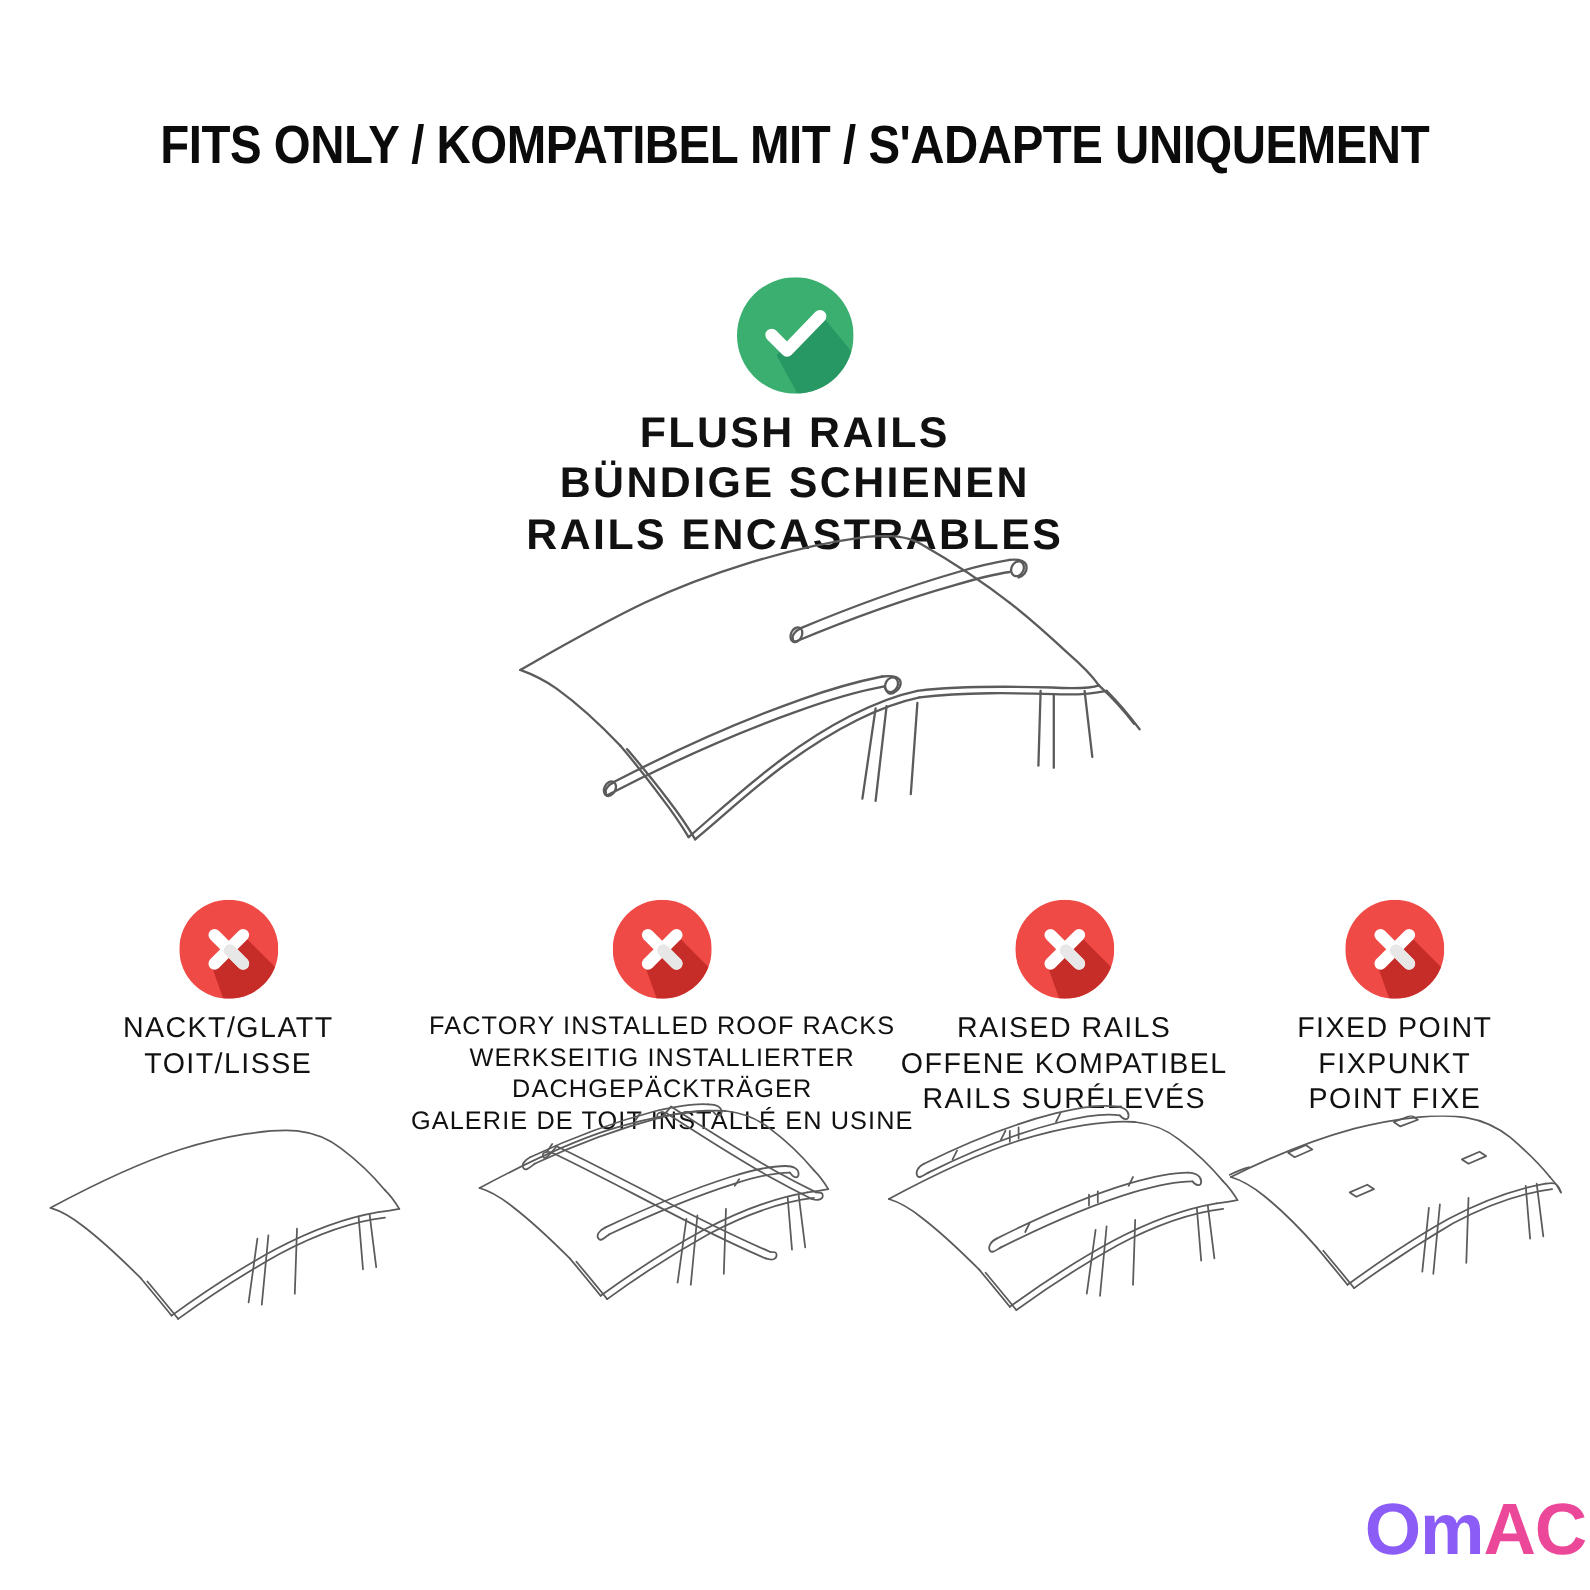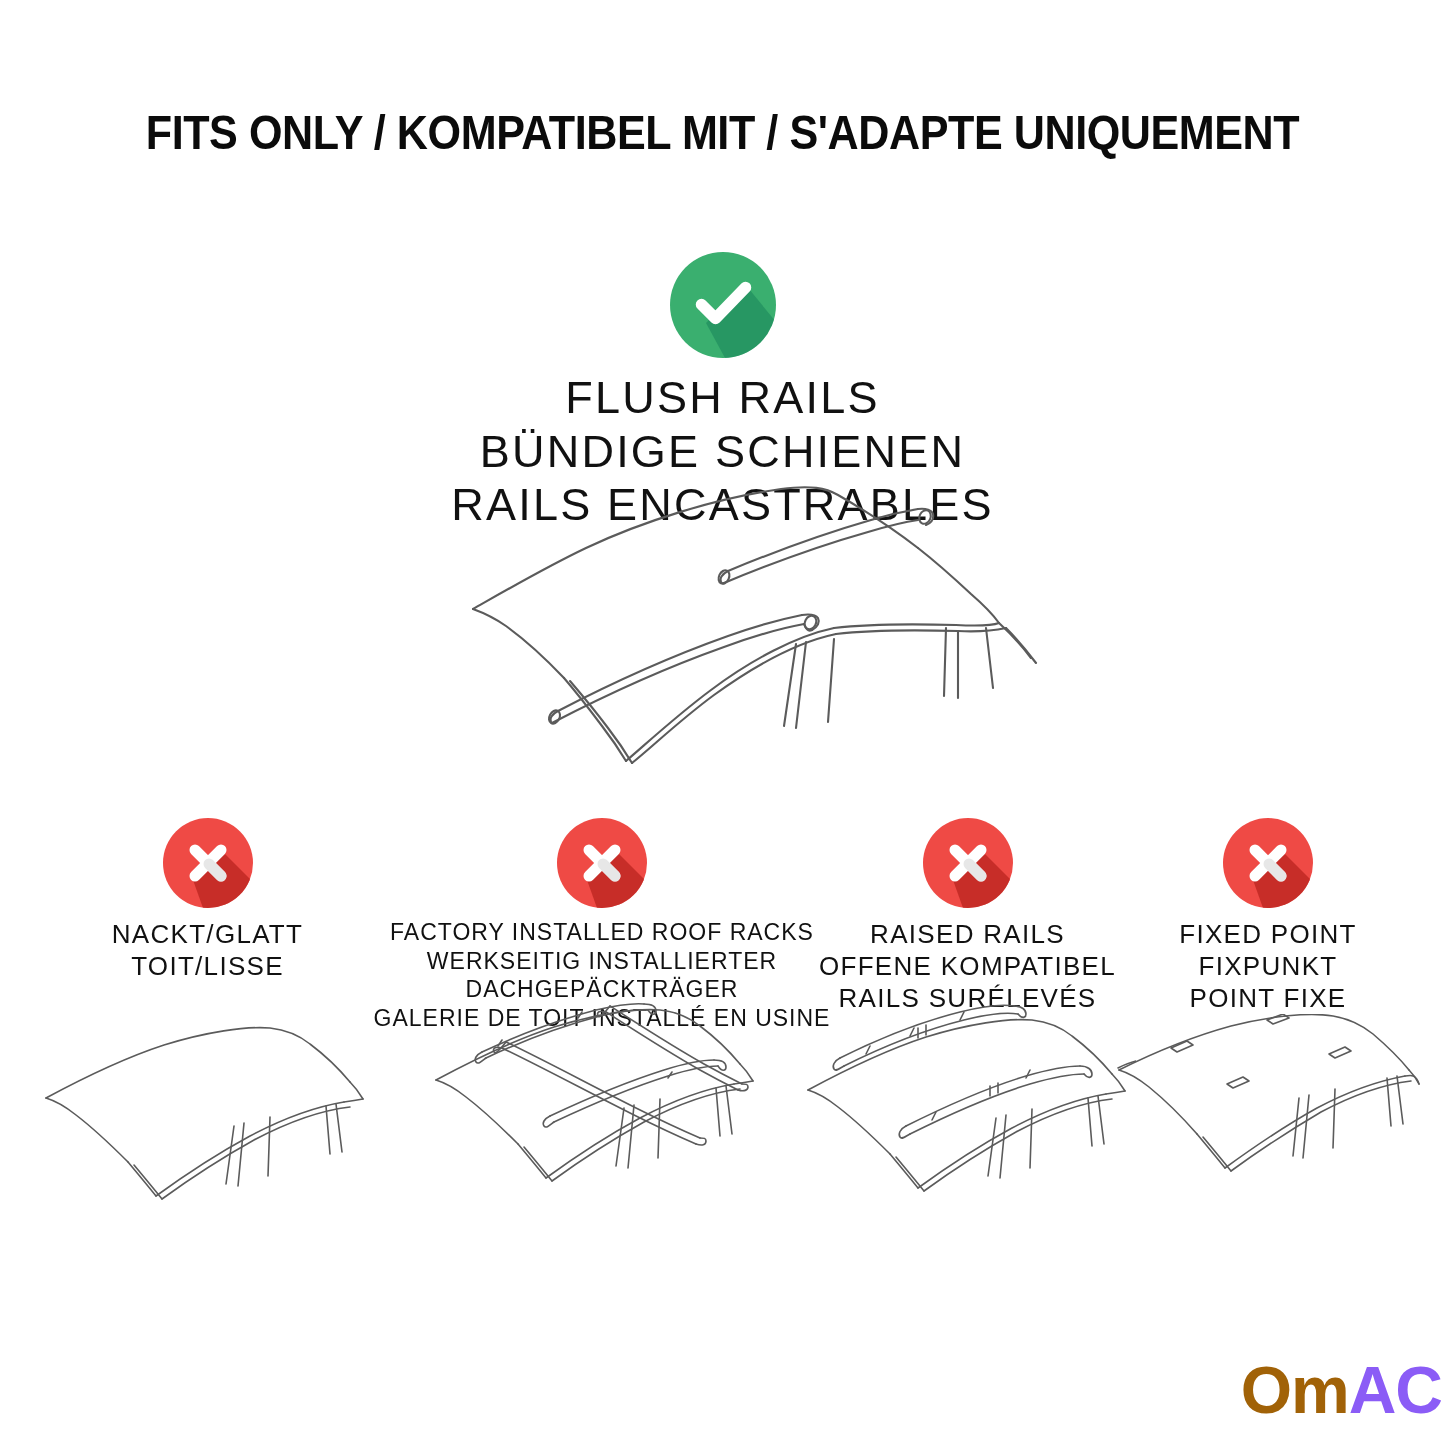--- a/index.html
+++ b/index.html
@@ -46,22 +46,22 @@
     position: relative;
     width: 106px;
     height: 106px;
     margin: 0 auto;
   }
   .badge svg { display: block; width: 106px; height: 106px; }
 
   .primary-labels {
     margin-top: 13px;
     color: #111111;
-    font-size: 45px;
-    font-weight: 400;
+    font-size: 39px;
+    font-weight: 700;
     letter-spacing: 2.2px;
     line-height: 1.19;
   }
   .primary-labels div { white-space: nowrap; }
 
   
   .main-illustration {
     position: absolute;
     top: 476px;
     left: 466px;
@@ -124,22 +124,22 @@
   .logo {
     position: absolute;
     right: 48px;
     bottom: 22px;
     font-family: "Liberation Sans", sans-serif;
     font-weight: bold;
     font-size: 66px;
     letter-spacing: -1px;
     line-height: 1;
   }
-  .logo .dark { color: #a16207; }
-  .logo .accent { color: #8b5cf6; margin-top: 39px; }
+  .logo .dark { color: #8b5cf6; }
+  .logo .accent { color: #ec4899; margin-top: 39px; }
 </style>
 </head>
 <body>
 
 <div class="page">
 
   <div class="title">FITS ONLY / KOMPATIBEL MIT / S'ADAPTE UNIQUEMENT</div>
 
   <div class="primary">
 

